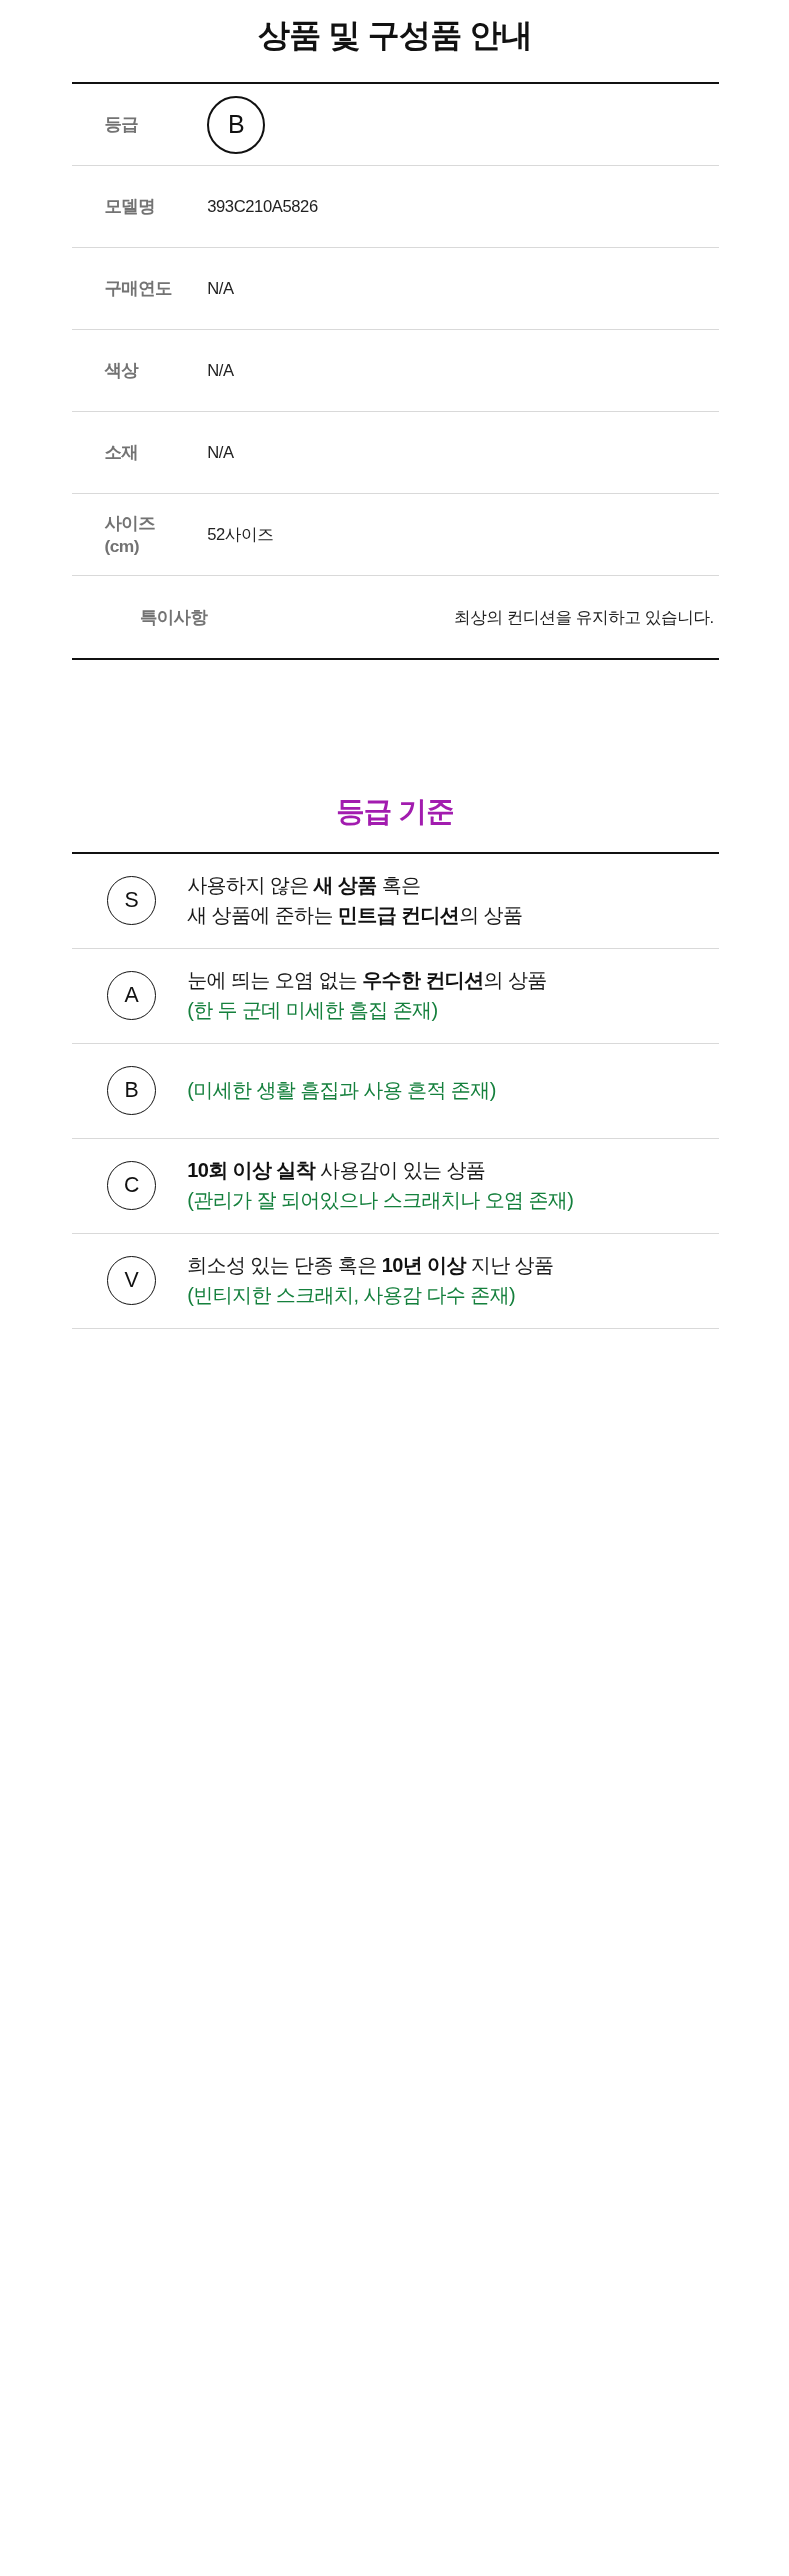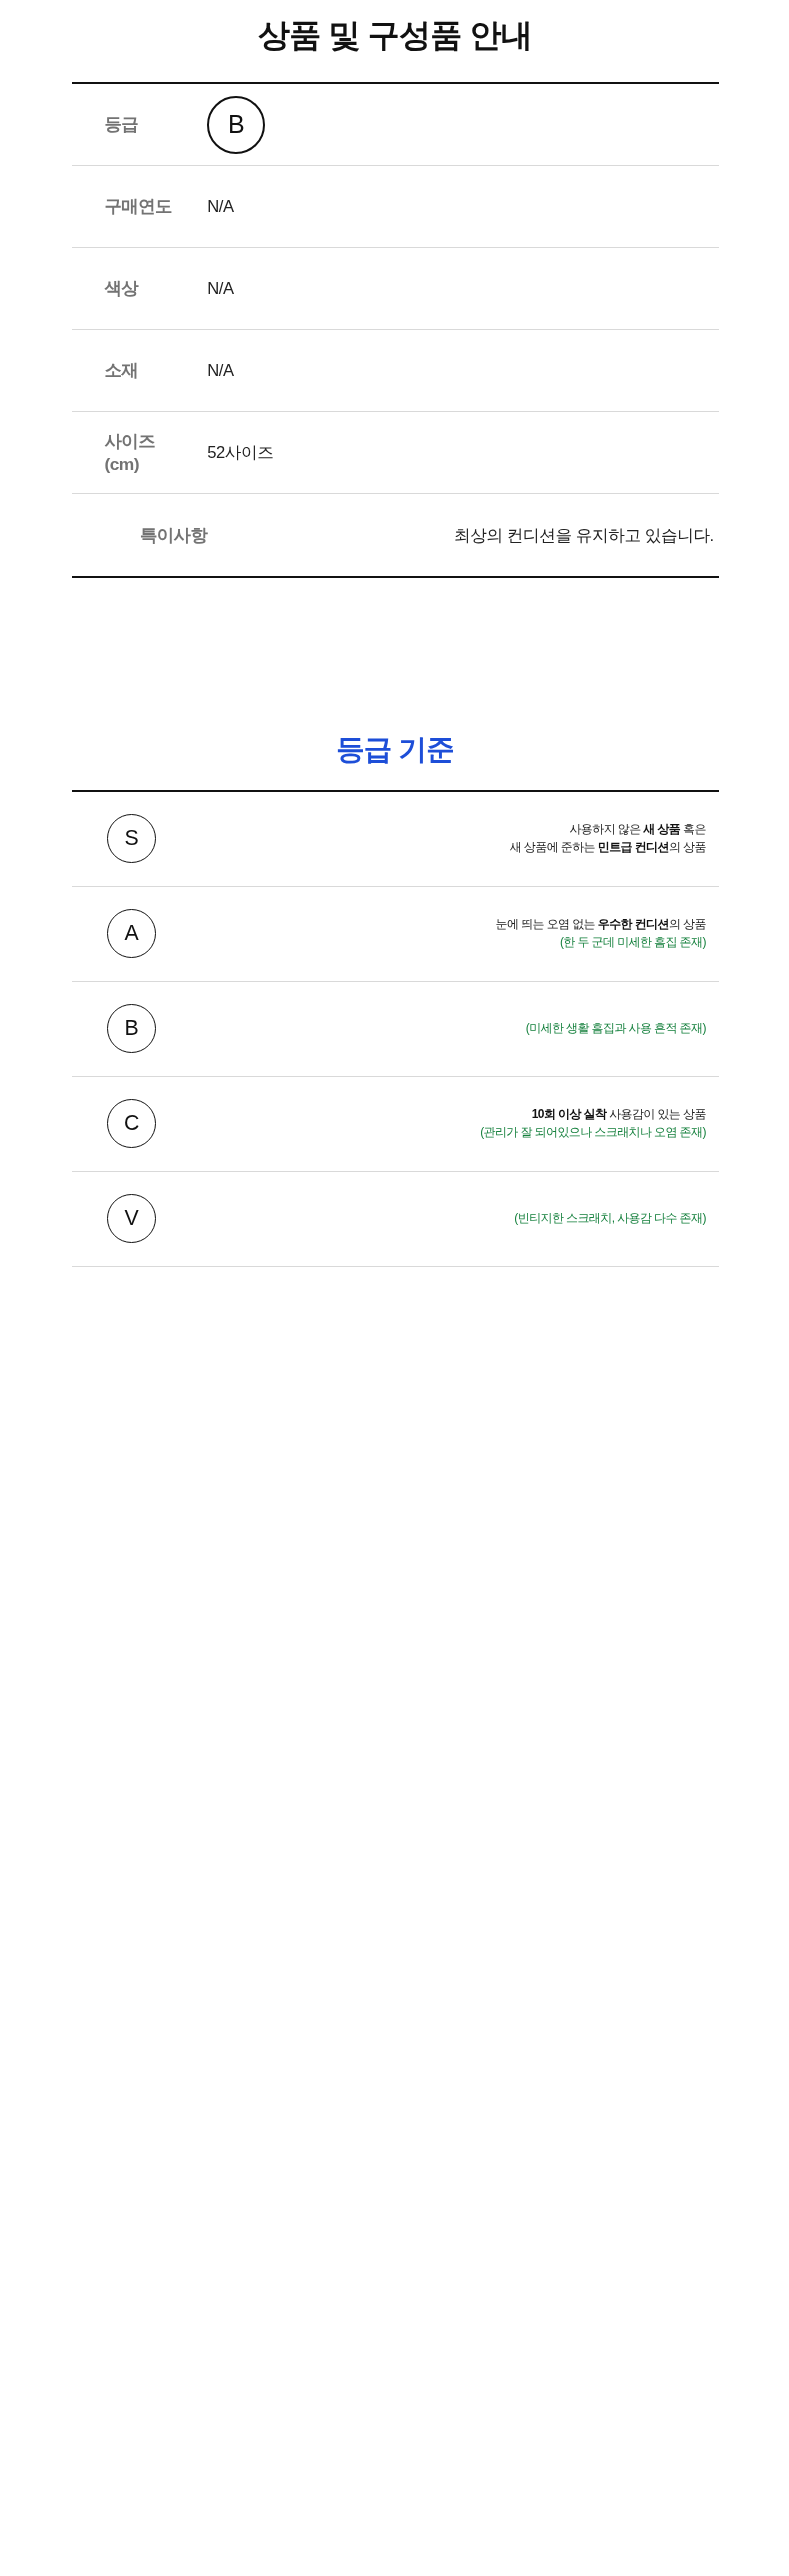--- a/index.html
+++ b/index.html
@@ -103,23 +103,22 @@
   
   .section-grade {
     padding: 0 36px;
   }
 
   .title-sub {
     text-align: center;
     font-size: 28.4px;
     font-weight: bold;
     letter-spacing: -0.8px;
-    color: #1d4ed8;
+    color: #a21caf;
     padding-bottom: 20.5px;
-    margin-top: 20px;
   }
 
   .grade-table {
     border-top: 2.4px solid #111111;
   }
 
   .grade-row {
     display: flex;
     align-items: center;
     border-bottom: 0.8px solid #d9d9d9;
@@ -146,25 +145,24 @@
     font-size: 21.3px;
     color: #111111;
   }
 
   .grade-text {
     flex: 1 1 auto;
     padding-right: 8px;
   }
 
   .grade-line {
-    font-size: 12px;
+    font-size: 20px;
     letter-spacing: -0.6px;
     line-height: 1.48;
     color: #1a1a1a;
-    text-align: right;
   }
   .grade-line.muted {
     color: #15803d;
   }
   .grade-line b {
     font-weight: bold;
     color: #111111;
   }
 </style>
 </head>
@@ -178,20 +176,24 @@
 
     <div class="spec-table">
 
       <div class="spec-row">
         <div class="spec-label">등급</div>
         <div class="spec-value">
           <div class="grade-badge">B</div>
         </div>
       </div>
 
+      <div class="spec-row">
+        <div class="spec-label">모델명</div>
+        <div class="spec-value">393C210A5826</div>
+      </div>
 
       <div class="spec-row">
         <div class="spec-label">구매연도</div>
         <div class="spec-value">N/A</div>
       </div>
 
 
       <div class="spec-row">
         <div class="spec-label">색상</div>
         <div class="spec-value">N/A</div>
@@ -272,20 +274,23 @@
           </div>
           <div class="grade-line muted">(관리가 잘 되어있으나 스크래치나 오염 존재)</div>
         </div>
       </div>
 
       <div class="grade-row">
         <div class="grade-circle-cell">
           <div class="grade-circle">V</div>
         </div>
         <div class="grade-text">
+          <div class="grade-line">
+            <span>희소성 있는 단종 혹은 </span><b>10년 이상</b><span> 지난 상품</span>
+          </div>
           <div class="grade-line muted">(빈티지한 스크래치, 사용감 다수 존재)</div>
         </div>
       </div>
 
     </div>
   </div>
 
 </div>
 
 

